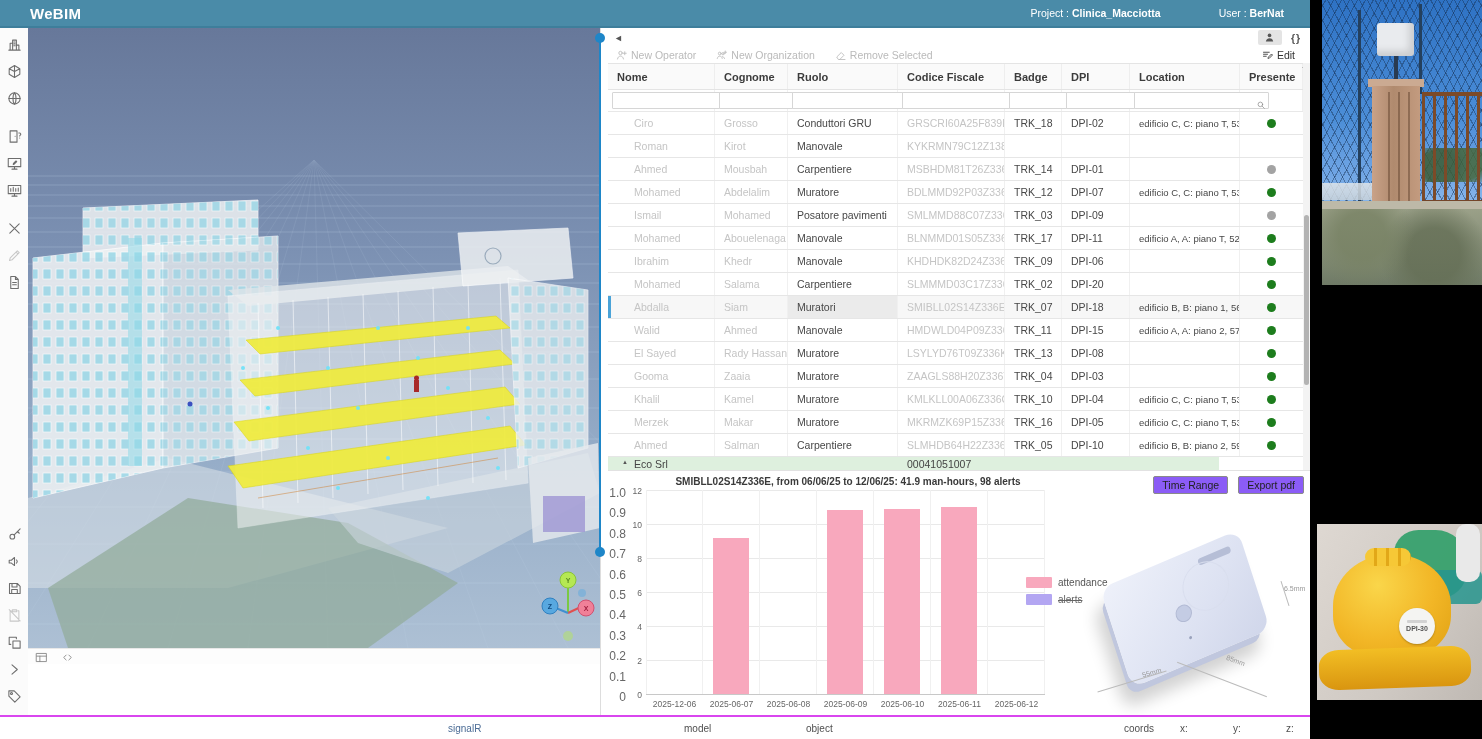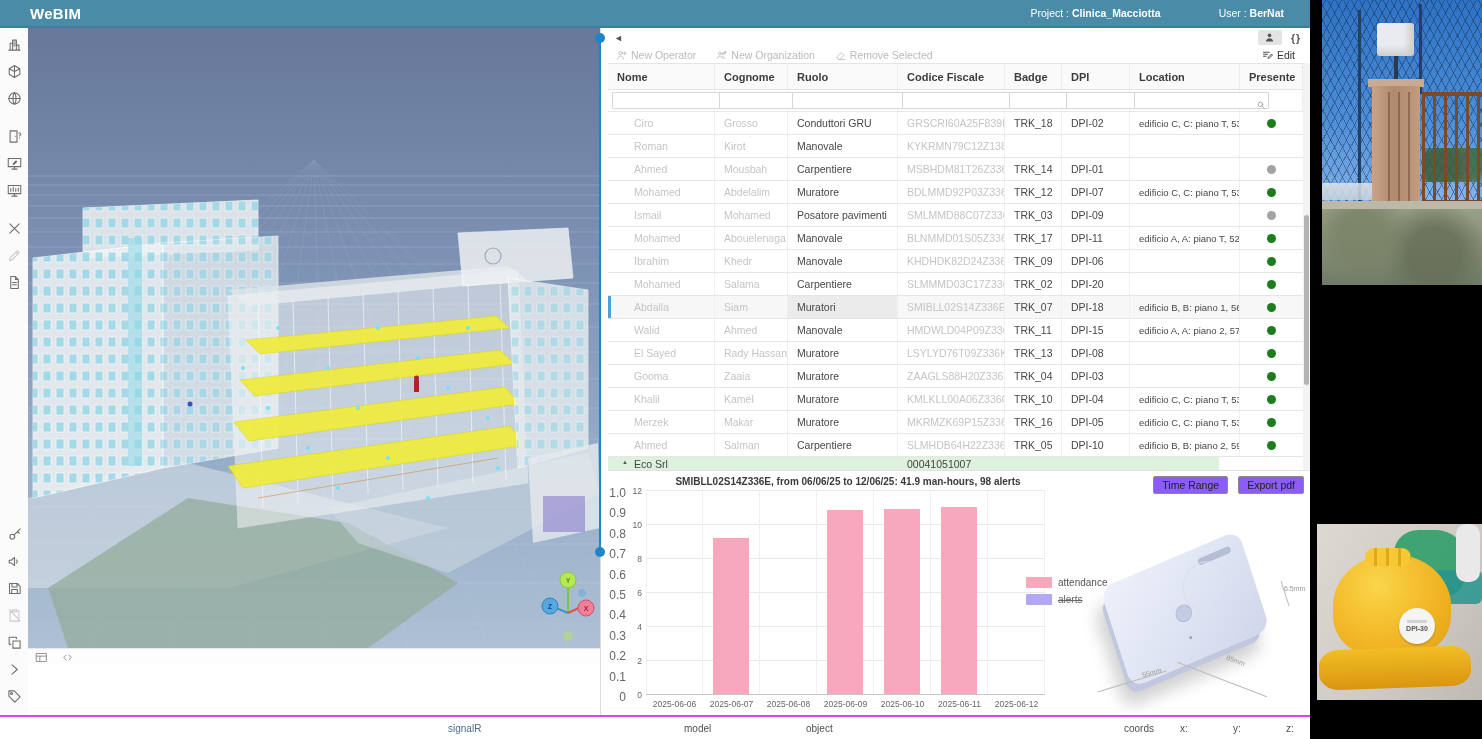--- a/index.html
+++ b/index.html
@@ -750,21 +750,21 @@
         </div>
         <div class="catcell">
           <div class="bar" style="height: 185.3px; background: rgb(248, 168, 189);"></div>
         </div>
         <div class="catcell">
           <div class="bar" style="height: 187px; background: rgb(248, 168, 189);"></div>
         </div>
         <div class="catcell"></div>
       </div>
     <div class="xlabels" id="xlabels">
-        <div>2025-06-06</div>
+        <div>2025-12-06</div>
         <div>2025-06-07</div>
         <div>2025-06-08</div>
         <div>2025-06-09</div>
         <div>2025-06-10</div>
         <div>2025-06-11</div>
         <div>2025-06-12</div>
       </div>
     <div class="legend" id="legend">
         <div class="lg-item">
           <span class="lg-sw" style="background: rgb(248, 168, 189);"></span>

